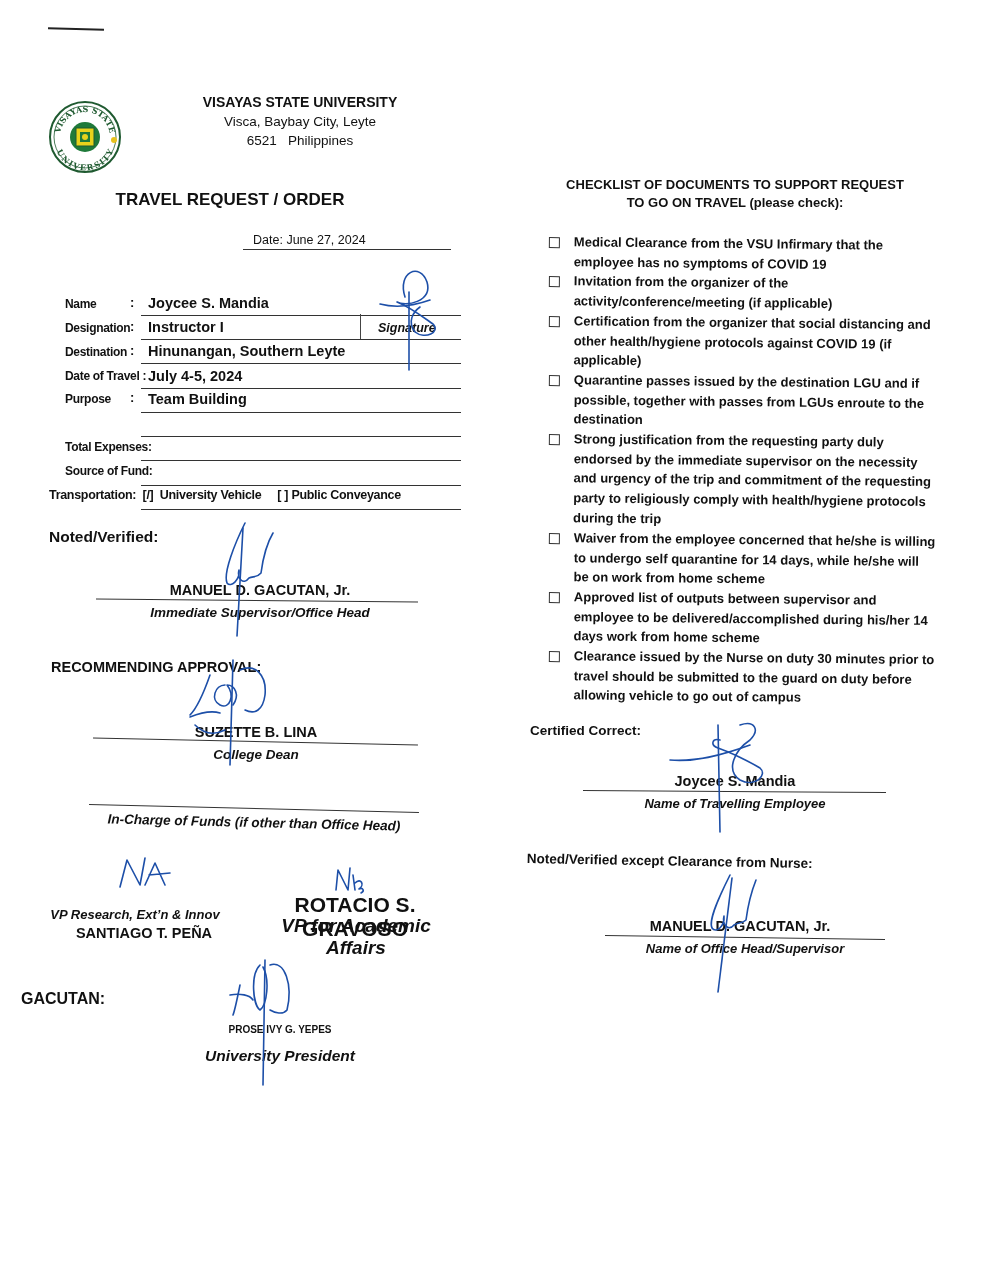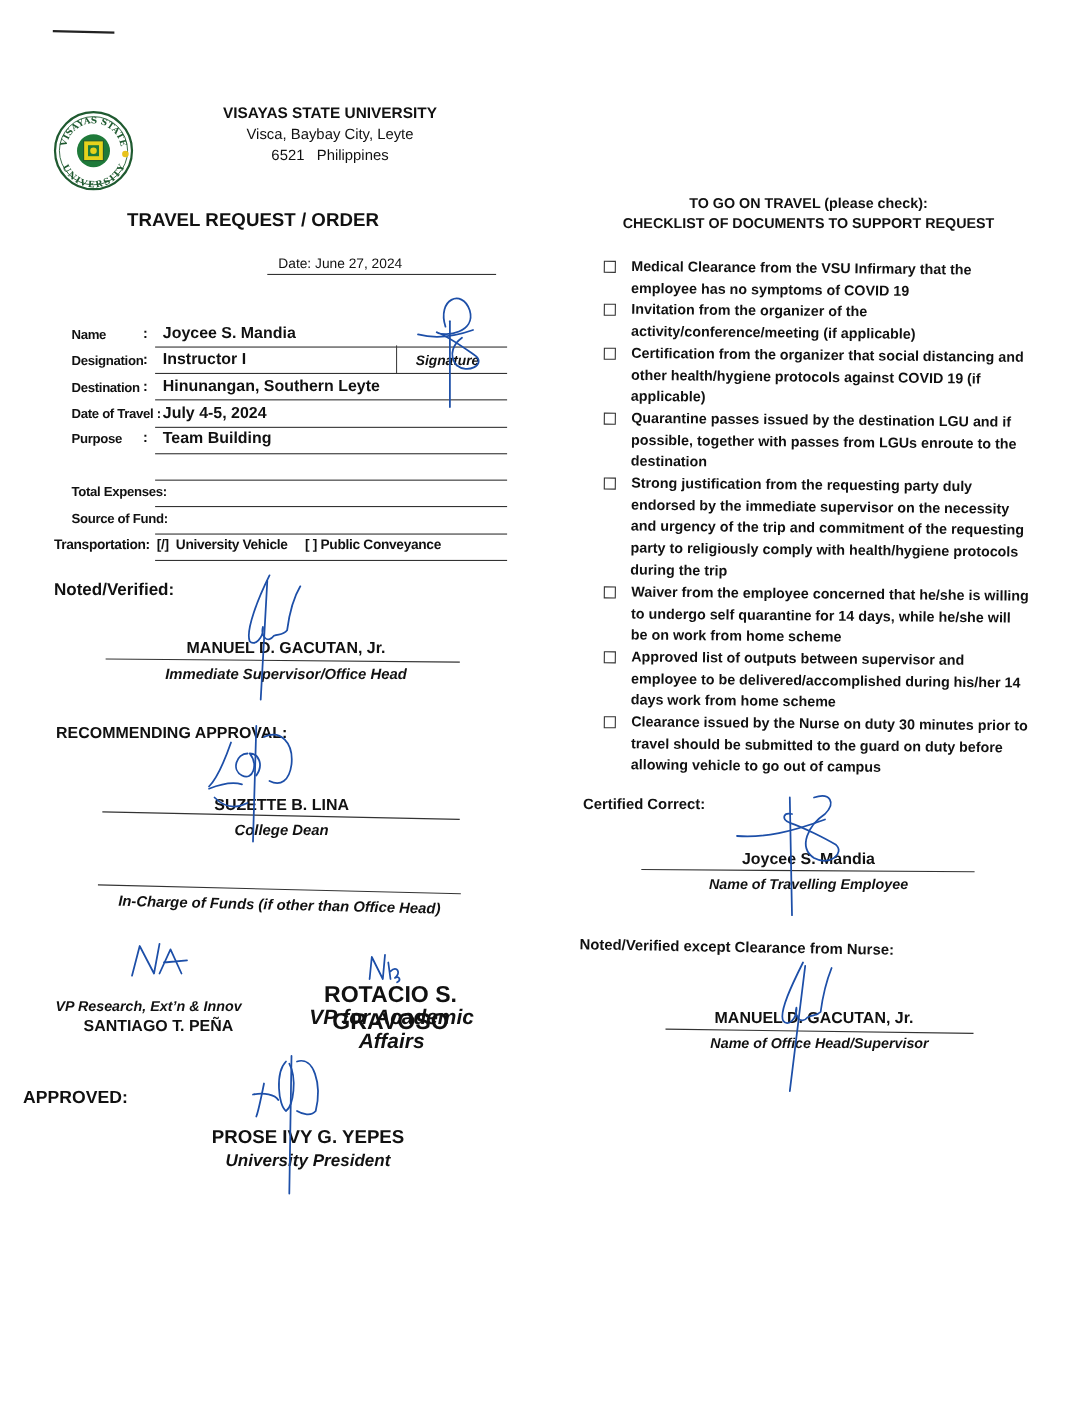--- a/index.html
+++ b/index.html
@@ -127,27 +127,27 @@
 <div class="sign-role" style="left:96px; top:747px; width:320px;">College Dean</div>
 
 <div class="line" style="left:89px; top:808px; width:330px; transform:rotate(1.4deg);"></div>
 <div class="sign-role" style="left:94px; top:815px; width:320px; transform:rotate(1.4deg);">In-Charge of Funds (if other than Office Head)</div>
 
 <div class="sign-name" style="left:44px; top:885px; width:200px;margin-top:40px;">SANTIAGO T. PEÑA</div>
 <div class="sign-role" style="left:30px; top:907px; width:210px; font-size:13px;">VP Research, Ext’n &amp; Innov</div>
 <div class="sign-name" style="left:255px; top:893px; width:200px; font-size:21px;">ROTACIO S. GRAVOSO</div>
 <div class="sign-role" style="left:256px; top:915px; width:200px; font-size:19px;">VP for Academic Affairs</div>
 
-<div class="section-head" style="left:21px; top:990px; font-size:16px;">APPROVED:</div>
-<div class="sign-name" style="left:180px; top:1024px; width:200px; font-size:17px;">PROSE IVY G. YEPES</div>
+<div class="section-head" style="left:21px; top:990px; font-size:16px;">GACUTAN:</div>
+<div class="sign-name" style="left:180px; top:1024px; width:200px; font-size:10px;">PROSE IVY G. YEPES</div>
 <div class="sign-role" style="left:180px; top:1047px; width:200px; font-size:15.5px;">University President</div>
 
 <div id="checklist-title" class="abs">
+  <div>CHECKLIST OF DOCUMENTS TO SUPPORT REQUEST</div>
   <div>TO GO ON TRAVEL (please check):</div>
-  <div>CHECKLIST OF DOCUMENTS TO SUPPORT REQUEST</div>
 </div>
 
 <div id="checklist" class="abs">
   <div class="check-item">
       <span class="check-box"></span>
       <span class="check-text">Medical Clearance from the VSU Infirmary that the employee has no symptoms of COVID 19</span>
     </div>
   <div class="check-item">
       <span class="check-box"></span>
       <span class="check-text">Invitation from the organizer of the activity/conference/meeting (if applicable)</span>

